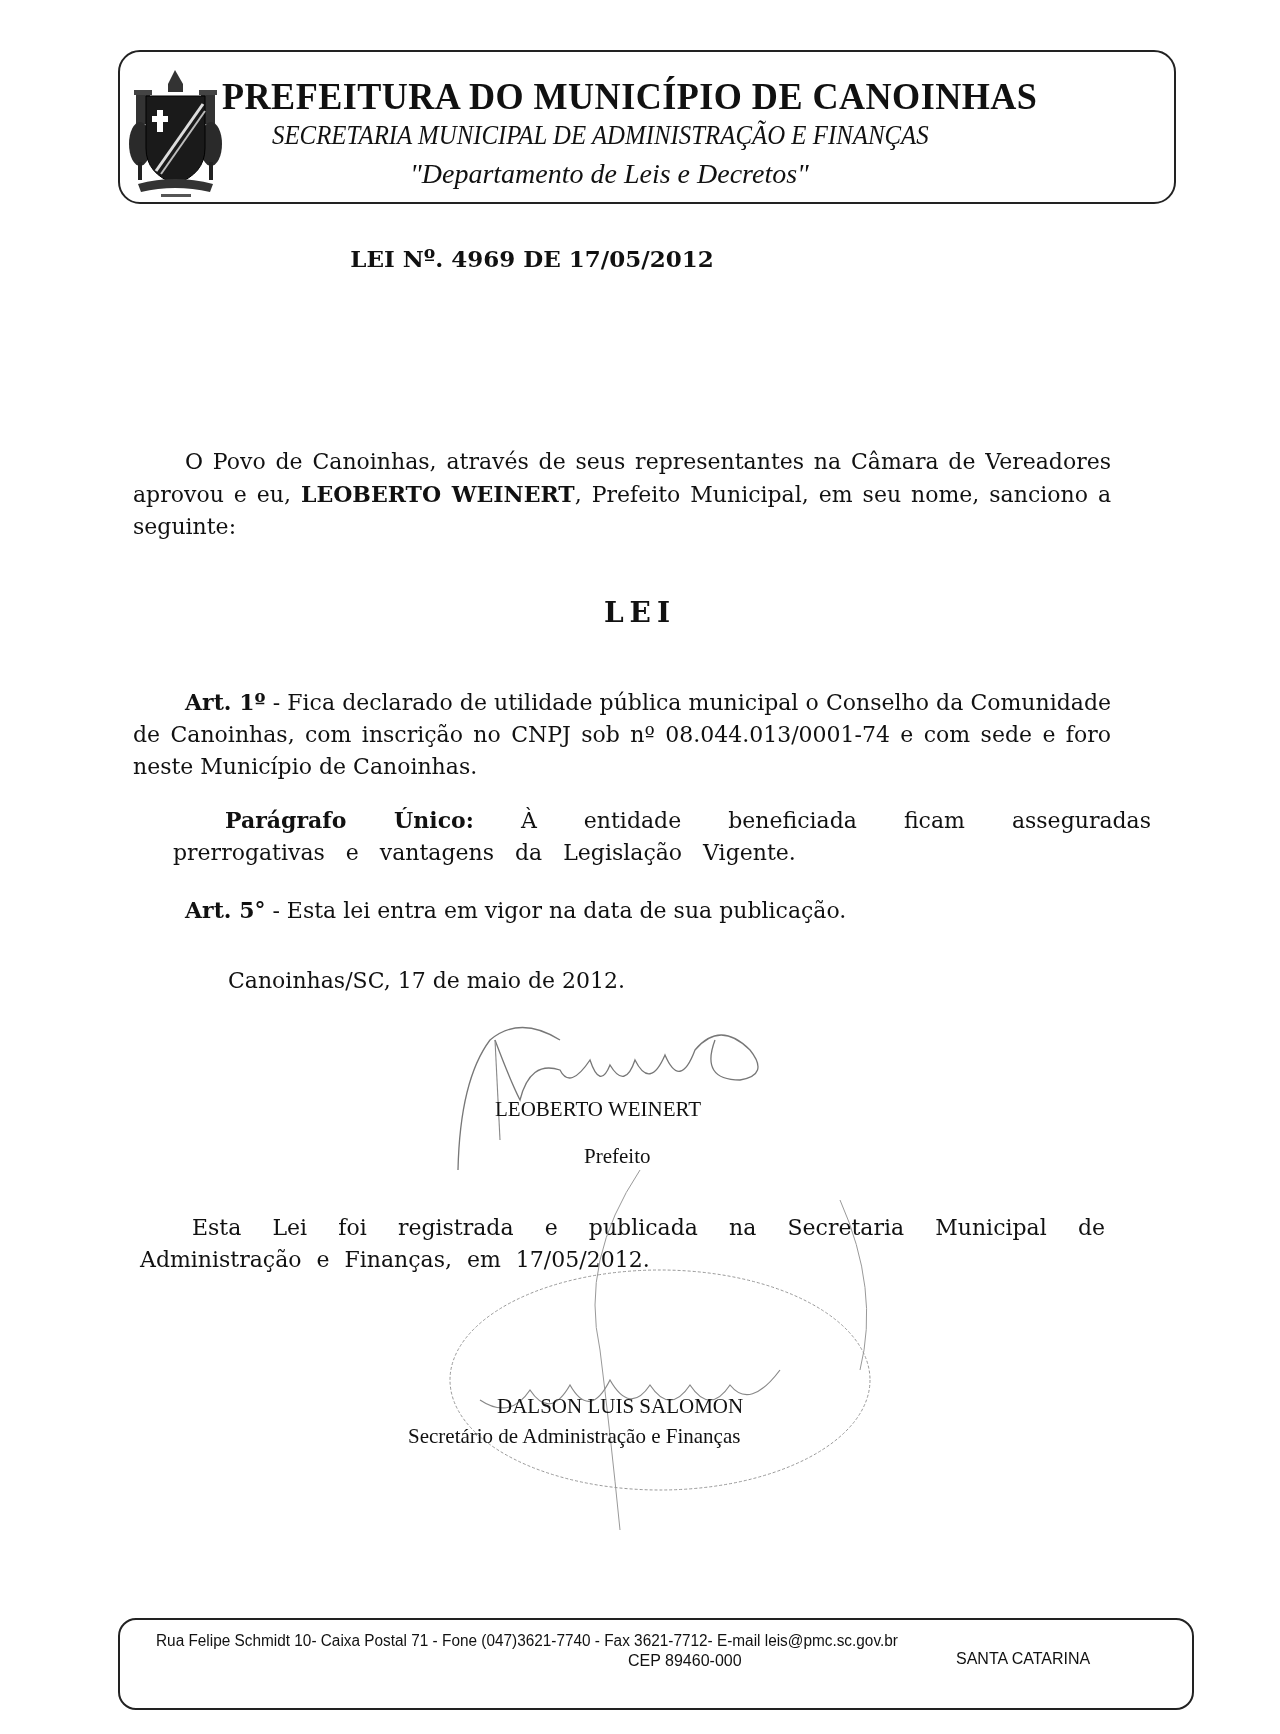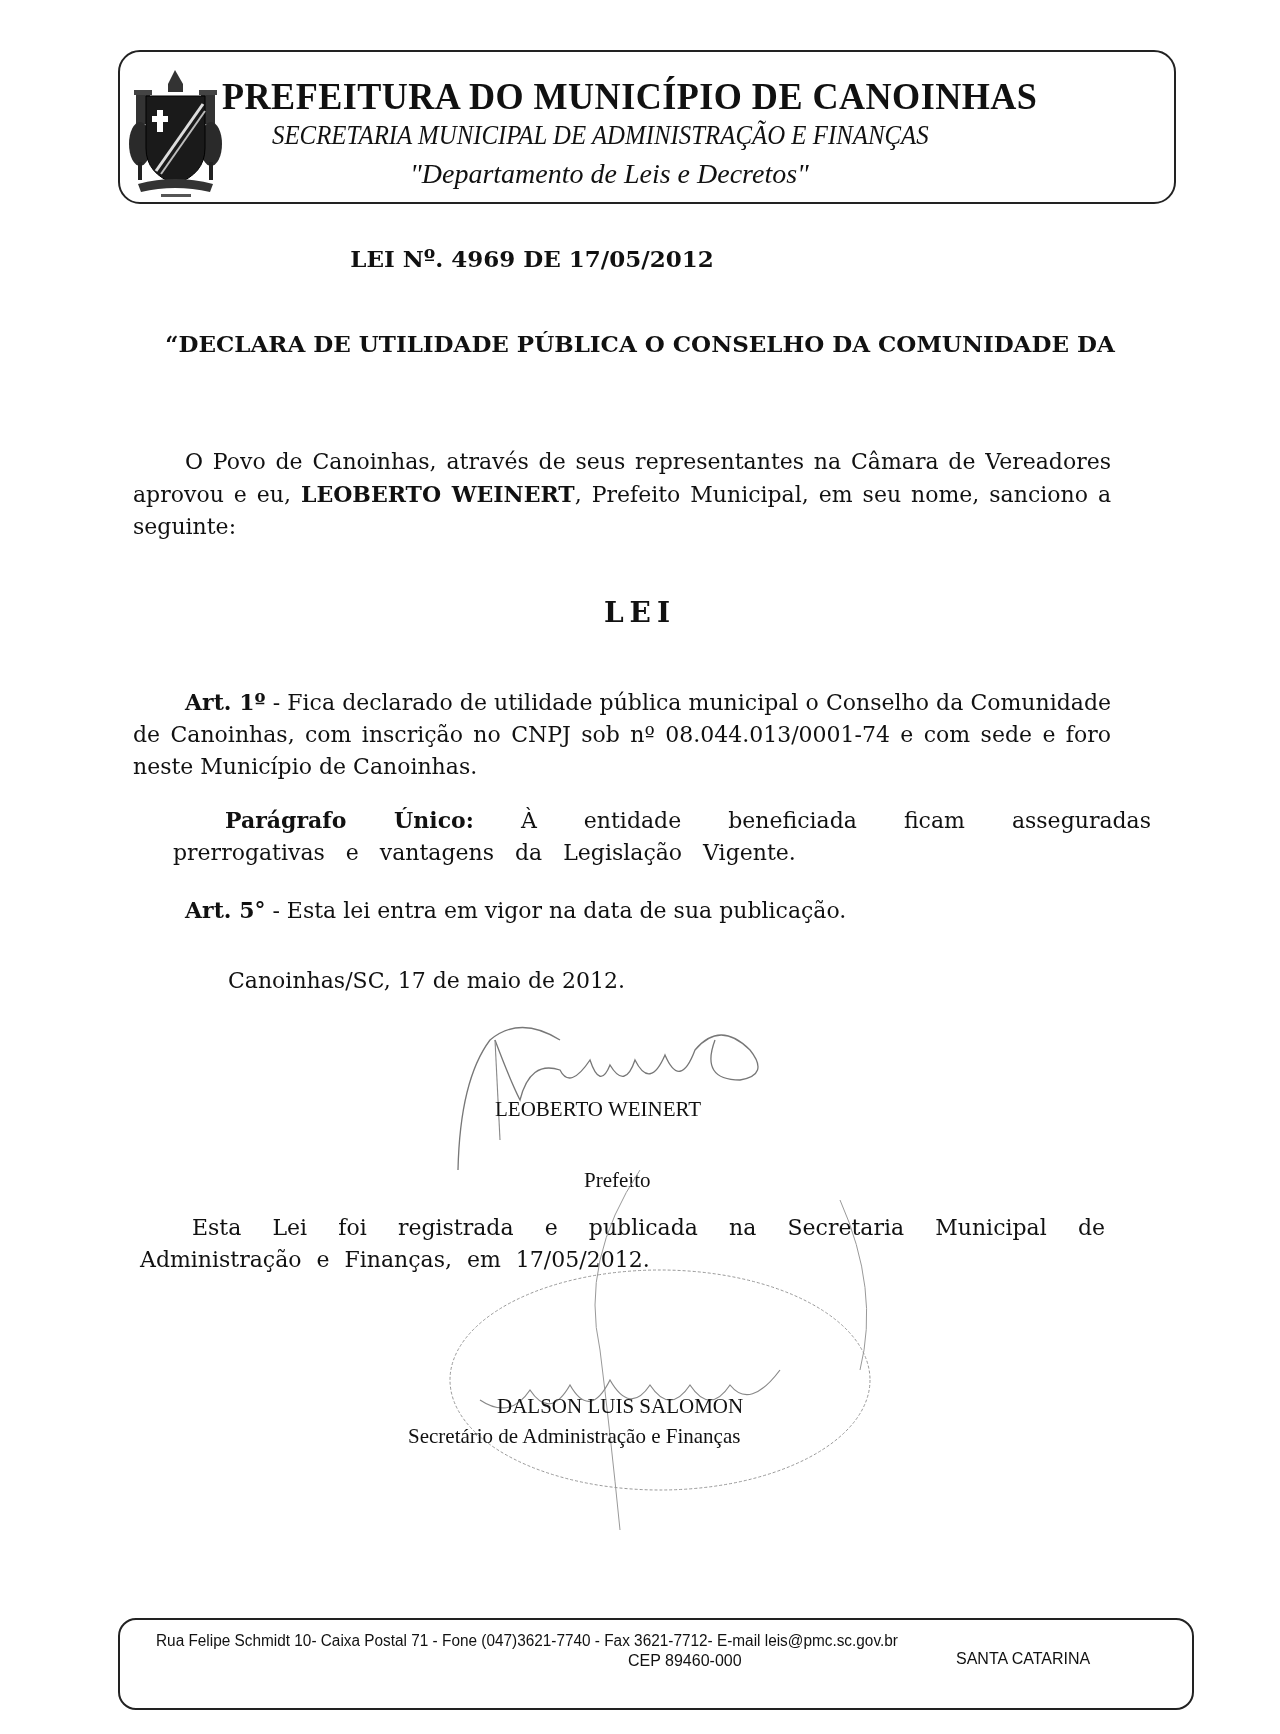--- a/index.html
+++ b/index.html
@@ -56,21 +56,20 @@
   <path d="M10 118 Q47 108 85 118 L82 126 Q47 118 13 126 Z" fill="#333"></path>
   <rect x="33" y="128" width="30" height="3" fill="#555"></rect>
 </svg>
 
 <div class="abs serif hdr-title">PREFEITURA DO MUNICÍPIO DE CANOINHAS</div>
 <div class="abs serif hdr-sub">SECRETARIA MUNICIPAL DE ADMINISTRAÇÃO E FINANÇAS</div>
 <div class="abs serif hdr-dept">"Departamento de Leis e Decretos"</div>
 
 <div class="abs slab law-num">LEI Nº. 4969 DE 17/05/2012</div>
 <div class="abs slab law-title">
-  <div>“DECLARA DE UTILIDADE PÚBLICA O CONSELHO DA COMUNIDADE DA</div>
 </div>
 
 <div class="abs slab para indent" style="top:446px;">
   <span>O Povo de Canoinhas, através de seus representantes na Câmara de Vereadores aprovou e eu, </span><b>LEOBERTO WEINERT</b><span>, Prefeito Municipal, em seu nome, sanciono a seguinte:</span>
 </div>
 
 <div class="abs slab center-h" style="top:596px;">LEI</div>
 
 <div class="abs slab para indent" style="top:686px;">
   <b>Art. 1º</b><span> - Fica declarado de utilidade pública municipal o Conselho da Comunidade de Canoinhas, com inscrição no CNPJ sob nº  08.044.013/0001-74 e com sede e foro neste Município de Canoinhas.</span>
@@ -85,21 +84,21 @@
 </div>
 
 <div class="abs slab" style="left:228px; top:968px; font-size:22px;">Canoinhas/SC, 17 de maio de 2012.</div>
 
 <svg class="sig" style="left:450px; top:1020px;" width="380" height="160">
   <path d="M8 150 Q10 60 40 20 Q70 -5 110 20" fill="none" stroke="#777" stroke-width="1.3"></path>
   <path d="M45 20 Q60 60 70 80 Q80 40 110 50 Q120 70 140 40 Q150 70 160 45 Q175 70 185 40 Q200 70 215 35 Q230 70 245 30 Q270 0 300 30 Q320 55 290 60 Q250 60 265 20" fill="none" stroke="#777" stroke-width="1.3"></path>
   <path d="M45 20 L50 120" fill="none" stroke="#888" stroke-width="1.1"></path>
 </svg>
 <div class="abs serif sig-name" style="left:495px; top:1097px;">LEOBERTO WEINERT</div>
-<div class="abs serif sig-name" style="left:584px; top:1168px;">Prefeito</div>
+<div class="abs serif sig-name" style="left:584px; top:1144px;">Prefeito</div>
 
 <div class="abs slab para indent" style="top:1212px; left:140px; width:965px; word-spacing:8px;">Esta Lei foi registrada e publicada na Secretaria Municipal de Administração e Finanças, em 17/05/2012.</div>
 
 <svg class="sig" style="left:420px; top:1170px;" width="480" height="380">
   <ellipse cx="240" cy="210" rx="210" ry="110" fill="none" stroke="#999" stroke-width="1" stroke-dasharray="3 2"></ellipse>
   <path d="M220 0 Q160 90 180 180 Q190 260 200 360" fill="none" stroke="#999" stroke-width="1"></path>
   <path d="M60 230 Q90 250 110 220 Q130 250 150 215 Q170 250 190 210 Q210 245 230 215 Q250 245 270 215 Q290 245 310 215 Q330 240 360 200" fill="none" stroke="#888" stroke-width="1.2"></path>
   <path d="M420 30 Q460 120 440 200" fill="none" stroke="#999" stroke-width="1"></path>
 </svg>
 <div class="abs serif sig-name" style="left:497px; top:1394px;">DALSON LUIS SALOMON</div>

